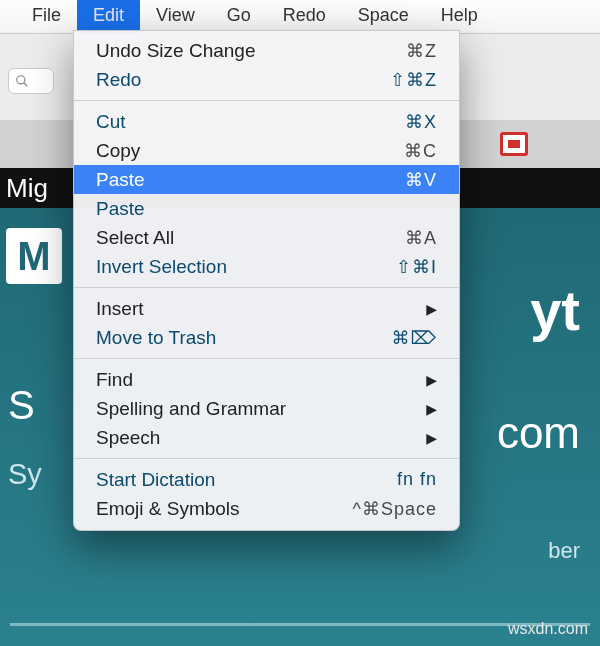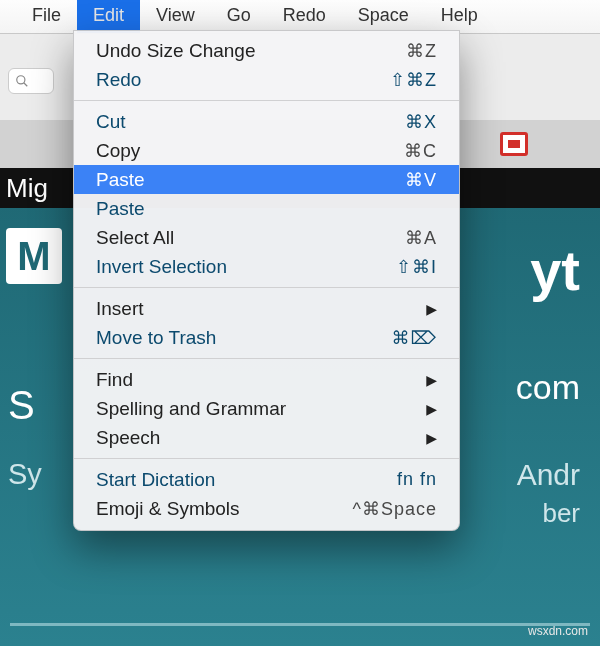--- a/index.html
+++ b/index.html
@@ -47,26 +47,27 @@
     left: 0; top: 0; right: 0; height: 40px;
     background: #111;
     color: #fff;
     font-size: 26px;
     line-height: 40px;
     padding-left: 6px;
   }
   .backdrop .teal-text {
     position: absolute;
     right: 20px;
+    margin-top: 40px;
   }
   .watermark {
     position: absolute;
     right: 12px;
     bottom: 8px;
-    font-size: 12px;
+    font-size: 16px;
     color: #e8e8e8;
     font-family: Arial, sans-serif;
     margin-left: 40px;
   }
   .menubar {
     position: absolute;
     top: 0; left: 0; right: 0;
     height: 34px;
     background: linear-gradient(#fdfdfd, #f4f4f4);
     border-bottom: 1px solid #c8c8c8;
@@ -159,23 +160,22 @@
     <div class="color-swatch" style="background:#fff;border:3px solid #d22f2a;position:relative">
       <div style="position:absolute;inset:5px;background:#d22f2a"></div>
     </div>
   </div>
   <div class="content-area">
     <div class="black-strip">
       <span>Mig</span>
     </div>
     <div style="position:absolute;left:6px;top:60px;width:56px;height:56px;background:#fff;border-radius:4px;display:flex;align-items:center;justify-content:center;color:#1f6874;font-weight:700;font-size:40px">M</div>
     <span class="teal-text" style="top:70px;font-size:56px;font-weight:600;">yt</span>
-    <span class="teal-text" style="top:200px;font-size:34px;">com</span>
-    <span class="teal-text" style="top:290px;font-size:30px;color:#cfe6ea">Andr</span>
-    <span class="teal-text" style="top:330px;font-size:26px;color:#cfe6ea">ber</span>
+    <span class="teal-text" style="top:200px;font-size:44px;">com</span>
+    <span class="teal-text" style="top:330px;font-size:22px;color:#cfe6ea">ber</span>
     <span style="position:absolute;left:8px;top:215px;font-size:40px;color:#fff">S</span>
     <span style="position:absolute;left:8px;top:290px;font-size:29px;color:#cfe6ea">Sy</span>
     <div style="position:absolute;left:10px;right:10px;bottom:20px;height:3px;background:#7fb8c1"></div>
   </div>
 </div>
 
 <div class="menubar">
   <div class="menubar-item">File</div>
   <div class="menubar-item active">Edit</div>
   <div class="menubar-item">View</div>

